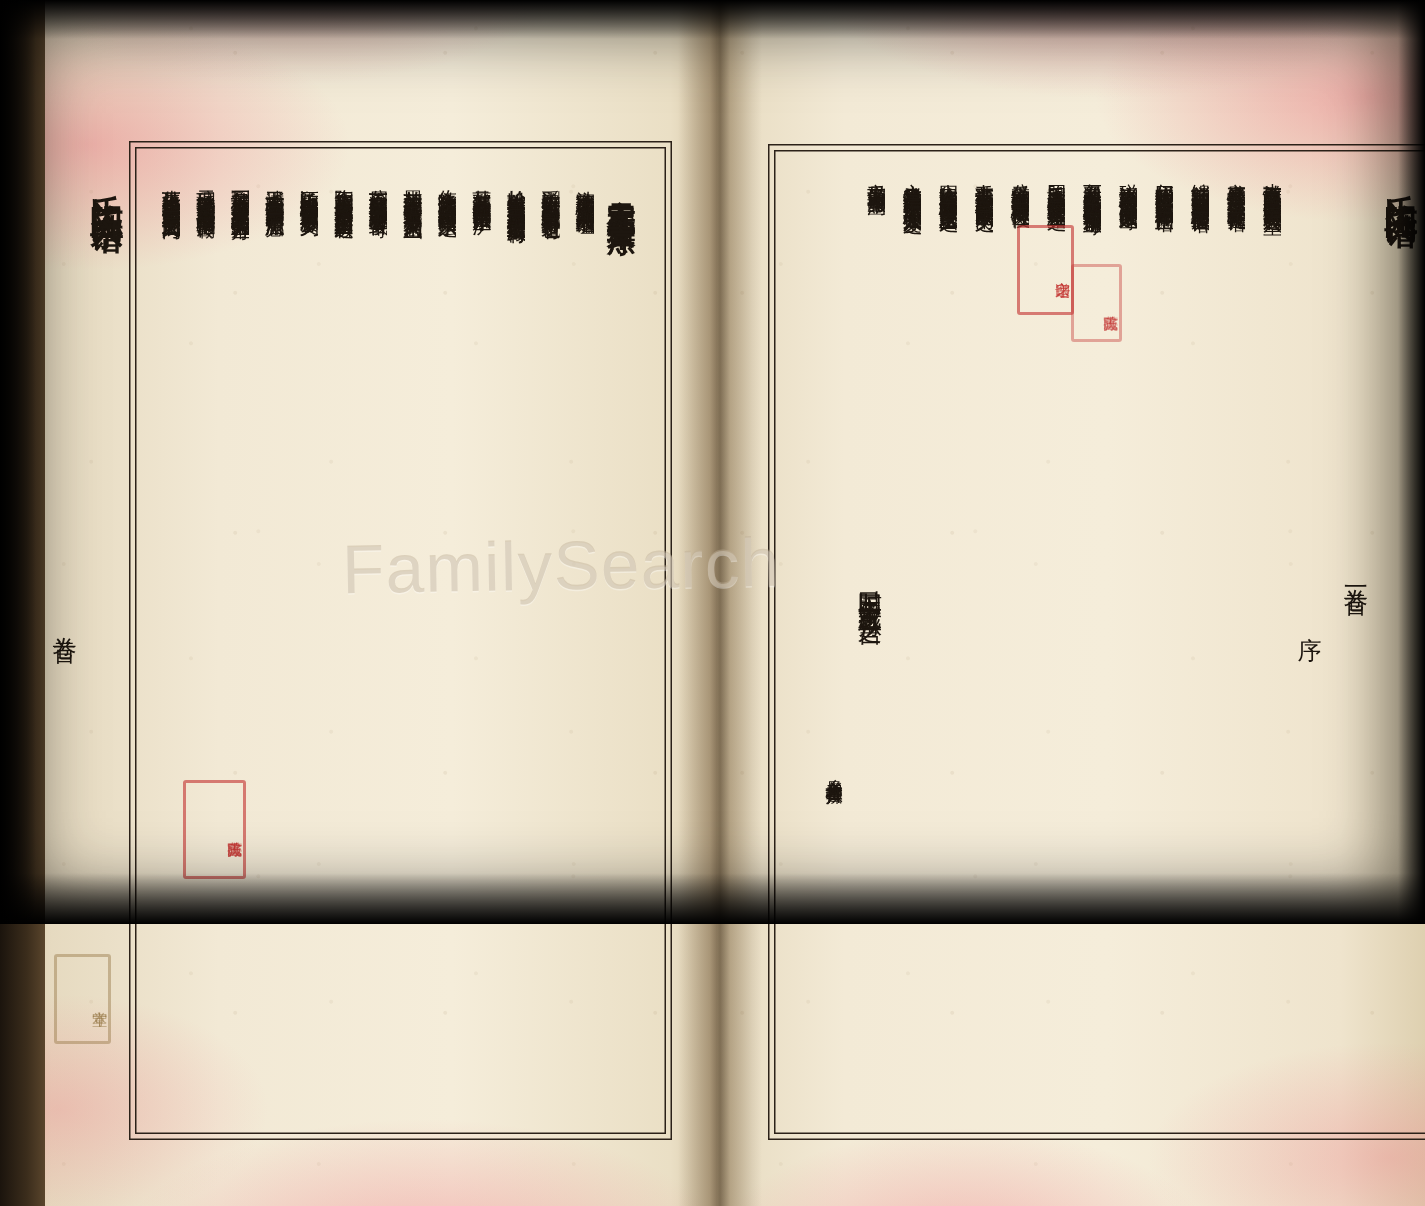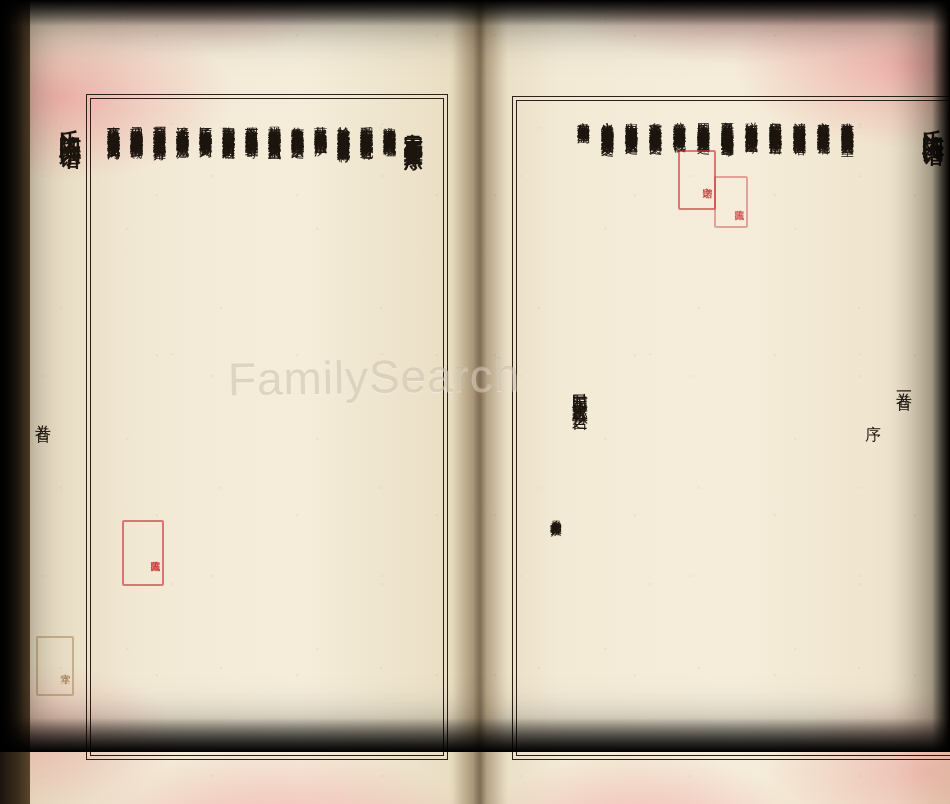--- a/index.html
+++ b/index.html
@@ -1,18 +1,18 @@
 <!DOCTYPE html>
 <html><head>
 <meta charset="utf-8">
 <style>
   html,body{margin:0;padding:0;background:#000;}
   body{width:950px;height:804px;overflow:hidden;font-family:"DejaVu Serif",serif;}
 
-  #page{position:relative;width:950px;height:752px;background:#b91c1c;}
+  #page{position:relative;width:950px;height:616px;background:#b91c1c;}
 
   
   .leaf{position:absolute;top:0;height:804px;overflow:hidden;}
   .leaf-right{left:478px;width:472px;
      background:
        radial-gradient(ellipse 300px 140px at 55% -4%, rgba(236,120,130,.55), rgba(236,120,130,0) 70%),
        radial-gradient(ellipse 260px 120px at 92% 8%, rgba(236,110,125,.45), rgba(236,110,125,0) 70%),
        radial-gradient(ellipse 240px 120px at 35% 104%, rgba(238,120,132,.45), rgba(238,120,132,0) 70%),
        radial-gradient(ellipse 230px 110px at 95% 96%, rgba(238,120,132,.35), rgba(238,120,132,0) 70%),
        linear-gradient(90deg,#d9c9a8 0%, #eadfc6 5%, #f3ead6 18%, #f5edda 55%, #efe4cd 88%, #ded0b0 100%);

